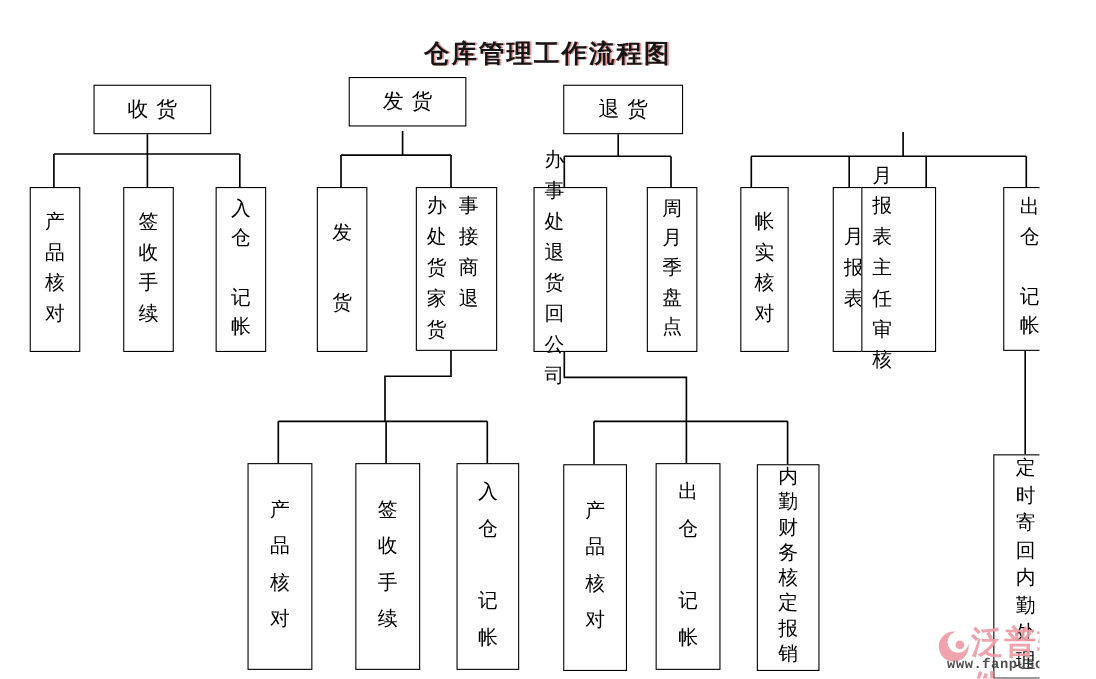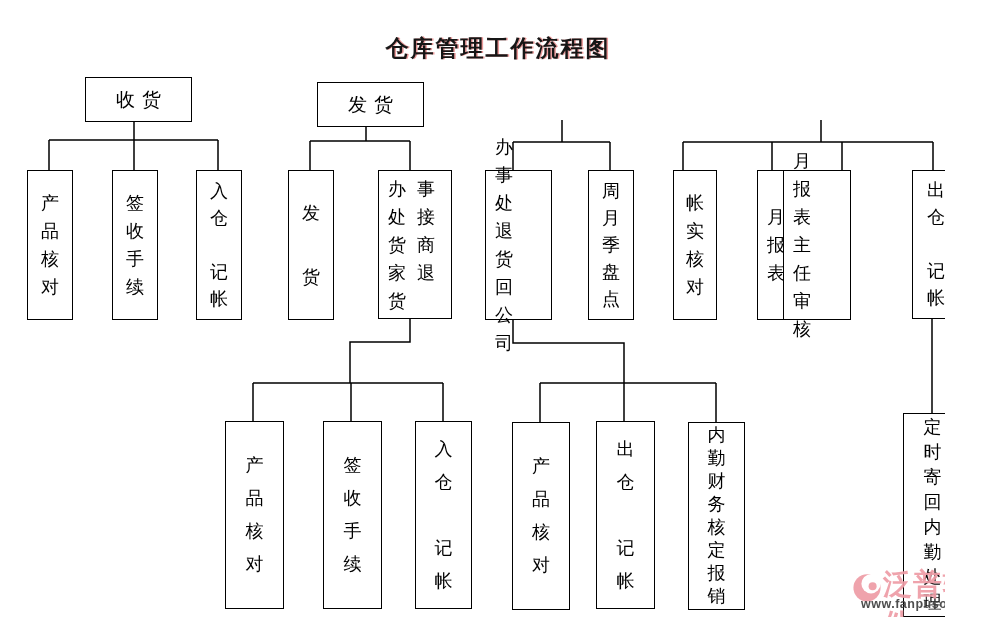--- a/index.html
+++ b/index.html
@@ -1,18 +1,18 @@
 <!DOCTYPE html>
 <html><head>
 <meta charset="utf-8">
 <style>
   html,body{margin:0;padding:0;background:#ffffff;}
   #stage{
     position:relative;width:945px;height:617px;background:#ffffff;overflow:hidden;
-    font-family:Liberation Sans, sans-serif;color:#000;
+    font-family:Liberation Mono, monospace;color:#000;
   }
   #diagram-title{
     position:absolute;left:0;top:33px;width:996px;height:30px;
     text-align:center;font-size:23px;font-weight:bold;letter-spacing:2px;
     color:#161616;text-shadow:1.5px 0 0 rgba(210,30,30,0.45);
   }
   .box{
     position:absolute;border:1.5px solid #000;background:#fff;
     display:flex;align-items:center;justify-content:center;
     white-space:pre-line;text-align:left;font-size:18px;line-height:28px;
@@ -42,21 +42,22 @@
       M134 120 V140 M49 140 H218 M49 140 V170 M134 140 V170 M218 140 V170
       M366 119 V141 M310 141 H410 M310 141 V170 M410 141 V170
       M562 120 V142 M513 142 H610 M513 142 V170 M610 142 V170
       M821 120 V142 M683 142 H933 M683 142 V170 M772 142 V170 M842 142 V172 M933 142 V172
       M410 317 V342 H350 V383 M253 383 H443 M253 383 V421 M351 383 V421 M443 383 V421
       M513 318 V343 H624 V383 M540 383 H716 M540 383 V422 M624 383 V421 M716 383 V433
       M932 316 V413"></path>
   </svg>
 
   <div class="box top" style="left:85px;top:77px;width:98px;height:43px;">收货</div>
-  <div class="box top" style="left:317px;top:82px;width:98px;height:43px;">发货</div>
+  <div class="box top" style="left:317px;top:70px;width:98px;height:43px;">发货</div>
+  <div class="box top" style="left:512px;top:77px;width:100px;height:43px;">退货</div>
 
   <div class="box" style="left:27px;top:170px;width:44px;height:148px;">产
 品
 核
 对</div>
   <div class="box" style="left:112px;top:170px;width:44px;height:148px;">签
 收
 手
 续</div>
   <div class="box lh27" style="left:196px;top:170px;width:44px;height:148px;">入

